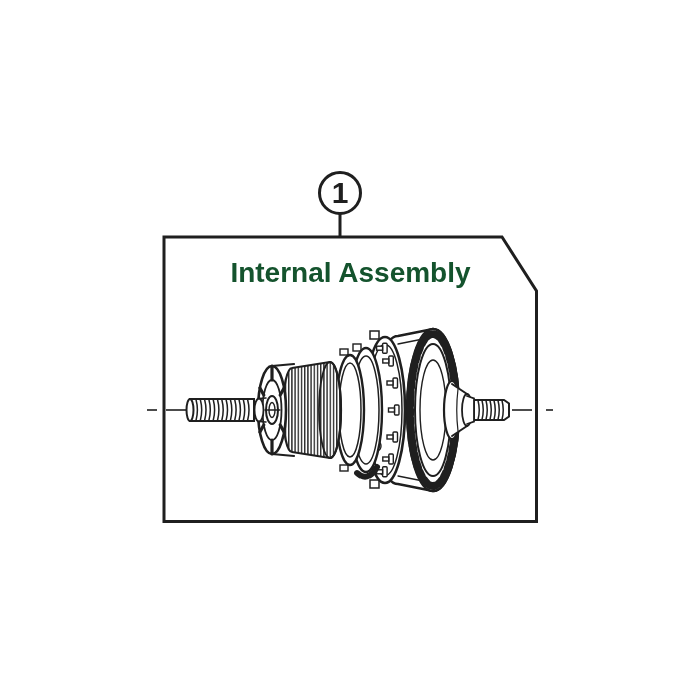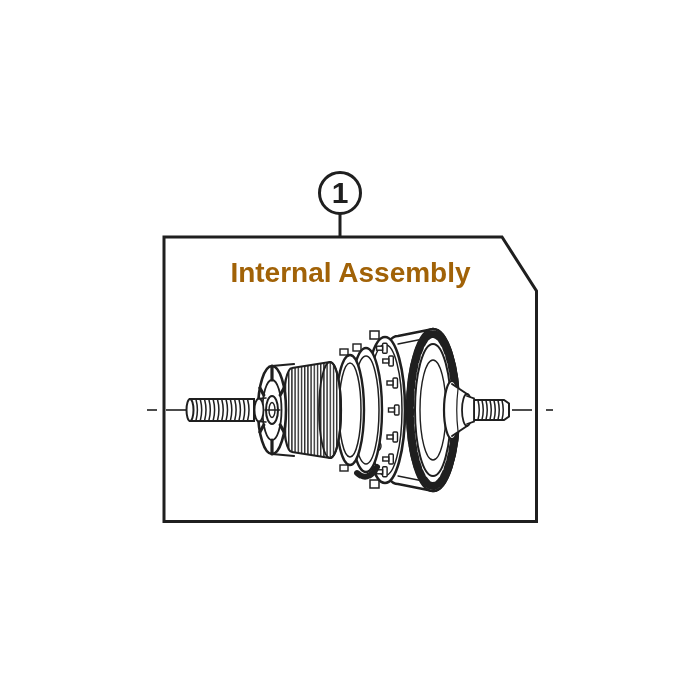--- a/index.html
+++ b/index.html
@@ -4,21 +4,21 @@
 <style>
   html,body{margin:0;padding:0;background:#ffffff;}
   #stage{
     position:relative;width:700px;height:700px;background:#ffffff;overflow:hidden;
     font-family:"Liberation Sans", sans-serif;color:#1f1f1f;
   }
   #stage svg{position:absolute;left:0;top:0;}
   .box-label{
     position:absolute;left:164px;top:256px;width:373px;height:34px;
     text-align:center;font-weight:bold;font-size:28px;line-height:34px;
-    letter-spacing:0px;color:#a16207;white-space:nowrap;
+    letter-spacing:0px;color:#14532d;white-space:nowrap;
   }
   .callout-number{
     position:absolute;left:319px;top:172px;width:42px;height:42px;
     text-align:center;font-weight:bold;font-size:30px;line-height:42px;color:#1f1f1f;
   }
   .ink{stroke:#1f1f1f;fill:none;}
 </style>
 </head>
 <body>
 

